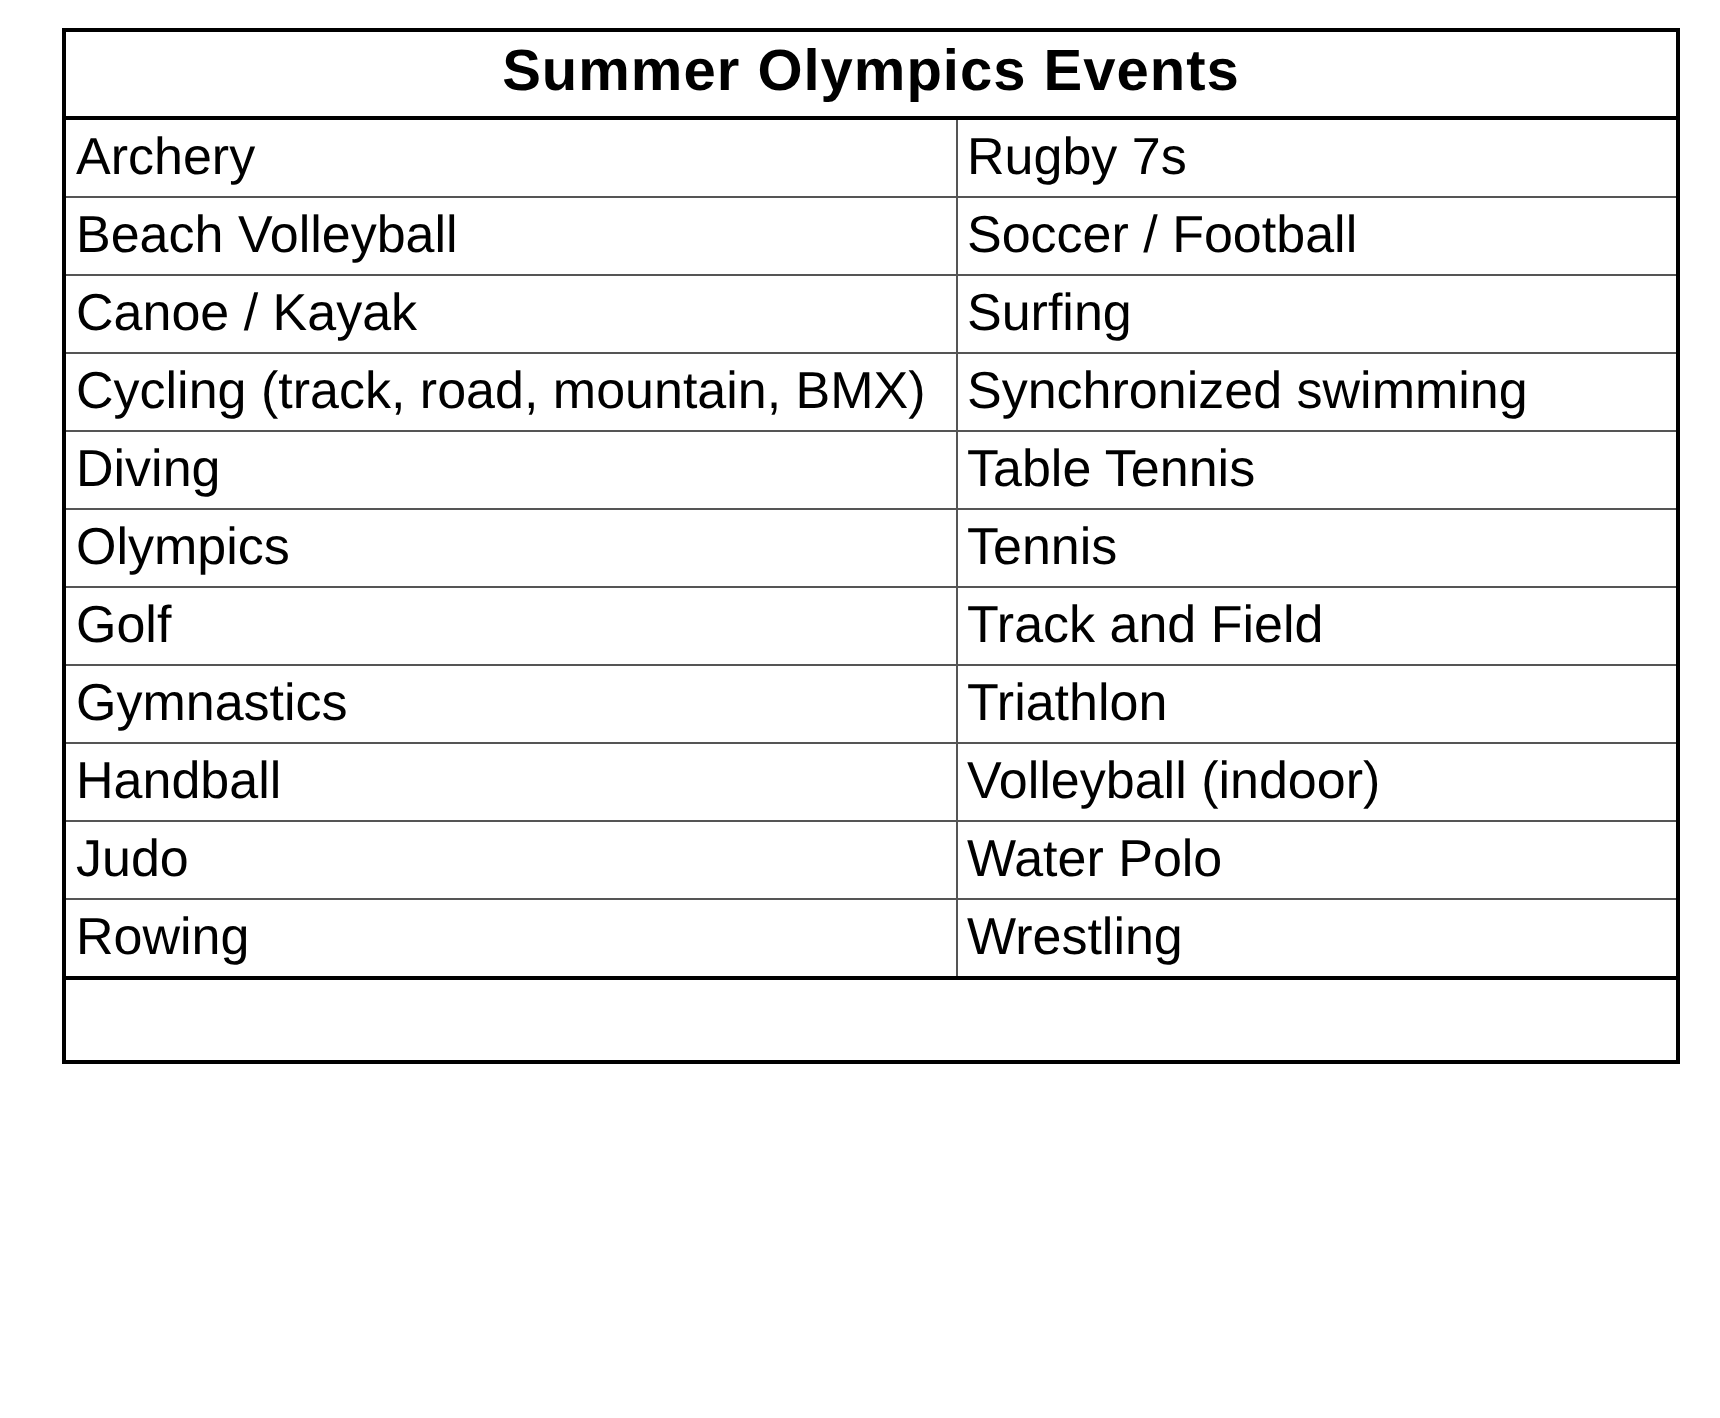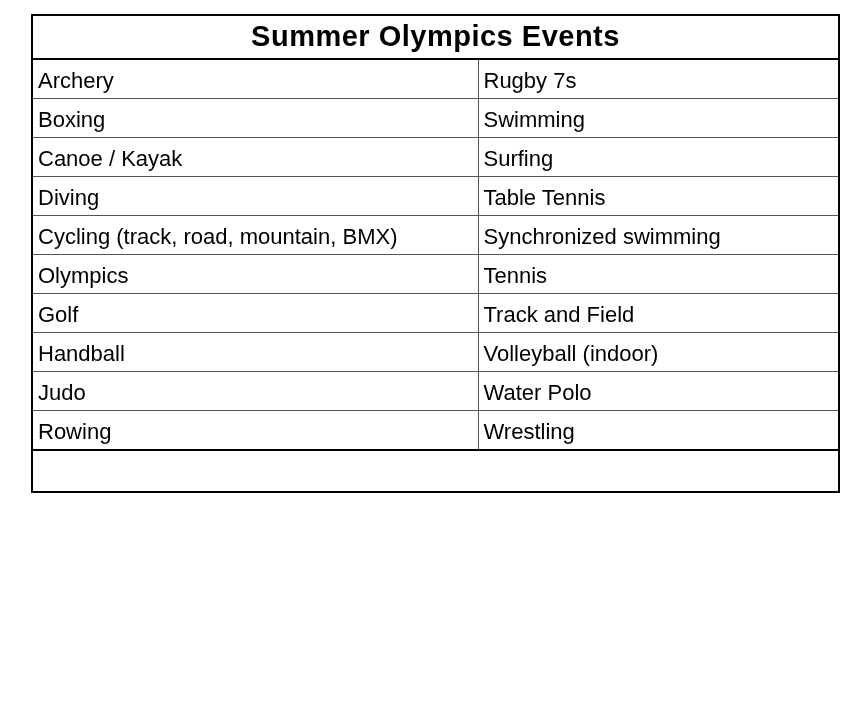--- a/index.html
+++ b/index.html
@@ -28,21 +28,21 @@
     font-size: 29px;
     font-weight: bold;
     text-align: center;
     vertical-align: middle;
     height: 40px;
     padding: 0 4px 2px 4px;
     border-bottom: 2px solid #000000;
     letter-spacing: 0.5px;
   }
   td.cell {
-    font-size: 22px;
+    font-size: 26px;
     line-height: 1.25;
     height: 33px;
     vertical-align: bottom;
     padding: 1px 5px 4px 5px;
     border: 1px solid #555555;
     overflow: hidden;
     word-wrap: break-word;
     margin-left: 40px;
   }
   tfoot td.footer-cell {
@@ -66,42 +66,46 @@
       <tr>
         <th class="title-cell" colspan="2">Summer Olympics Events</th>
       </tr>
     </thead>
     <tbody id="rows-body">
         <tr>
           <td class="cell">Archery</td>
           <td class="cell">Rugby 7s</td>
         </tr>
         <tr>
-          <td class="cell">Boxing</td>
-          <td class="cell">Swimming</td>
+          <td class="cell">Beach Volleyball</td>
+          <td class="cell">Soccer / Football</td>
         </tr>
         <tr>
           <td class="cell">Canoe / Kayak</td>
           <td class="cell">Surfing</td>
         </tr>
         <tr>
+          <td class="cell">Cycling (track, road, mountain, BMX)</td>
+          <td class="cell">Synchronized swimming</td>
+        </tr>
+        <tr>
           <td class="cell">Diving</td>
           <td class="cell">Table Tennis</td>
-        </tr>
-        <tr>
-          <td class="cell">Cycling (track, road, mountain, BMX)</td>
-          <td class="cell">Synchronized swimming</td>
         </tr>
         <tr>
           <td class="cell">Olympics</td>
           <td class="cell">Tennis</td>
         </tr>
         <tr>
           <td class="cell">Golf</td>
           <td class="cell">Track and Field</td>
+        </tr>
+        <tr>
+          <td class="cell">Gymnastics</td>
+          <td class="cell">Triathlon</td>
         </tr>
         <tr>
           <td class="cell">Handball</td>
           <td class="cell">Volleyball (indoor)</td>
         </tr>
         <tr>
           <td class="cell">Judo</td>
           <td class="cell">Water Polo</td>
         </tr>
         <tr>

